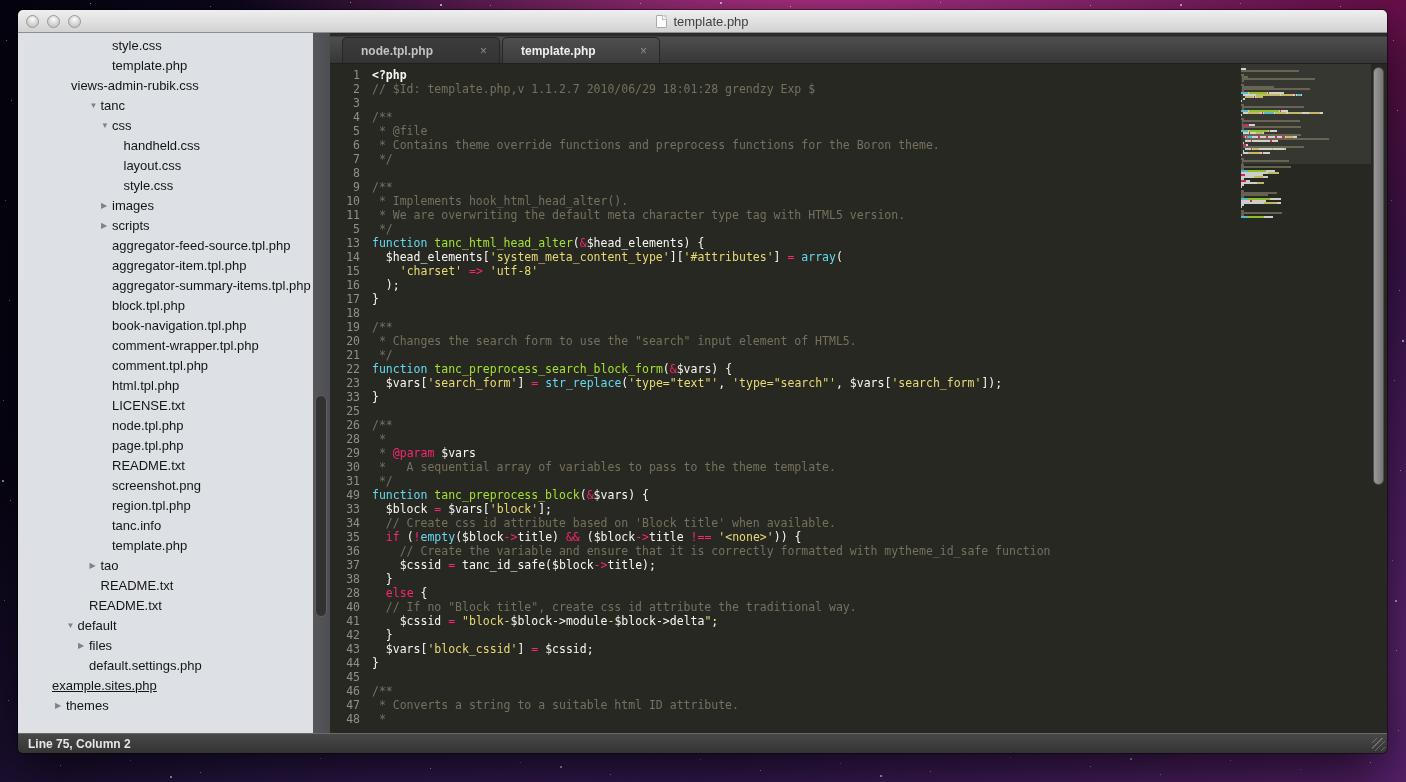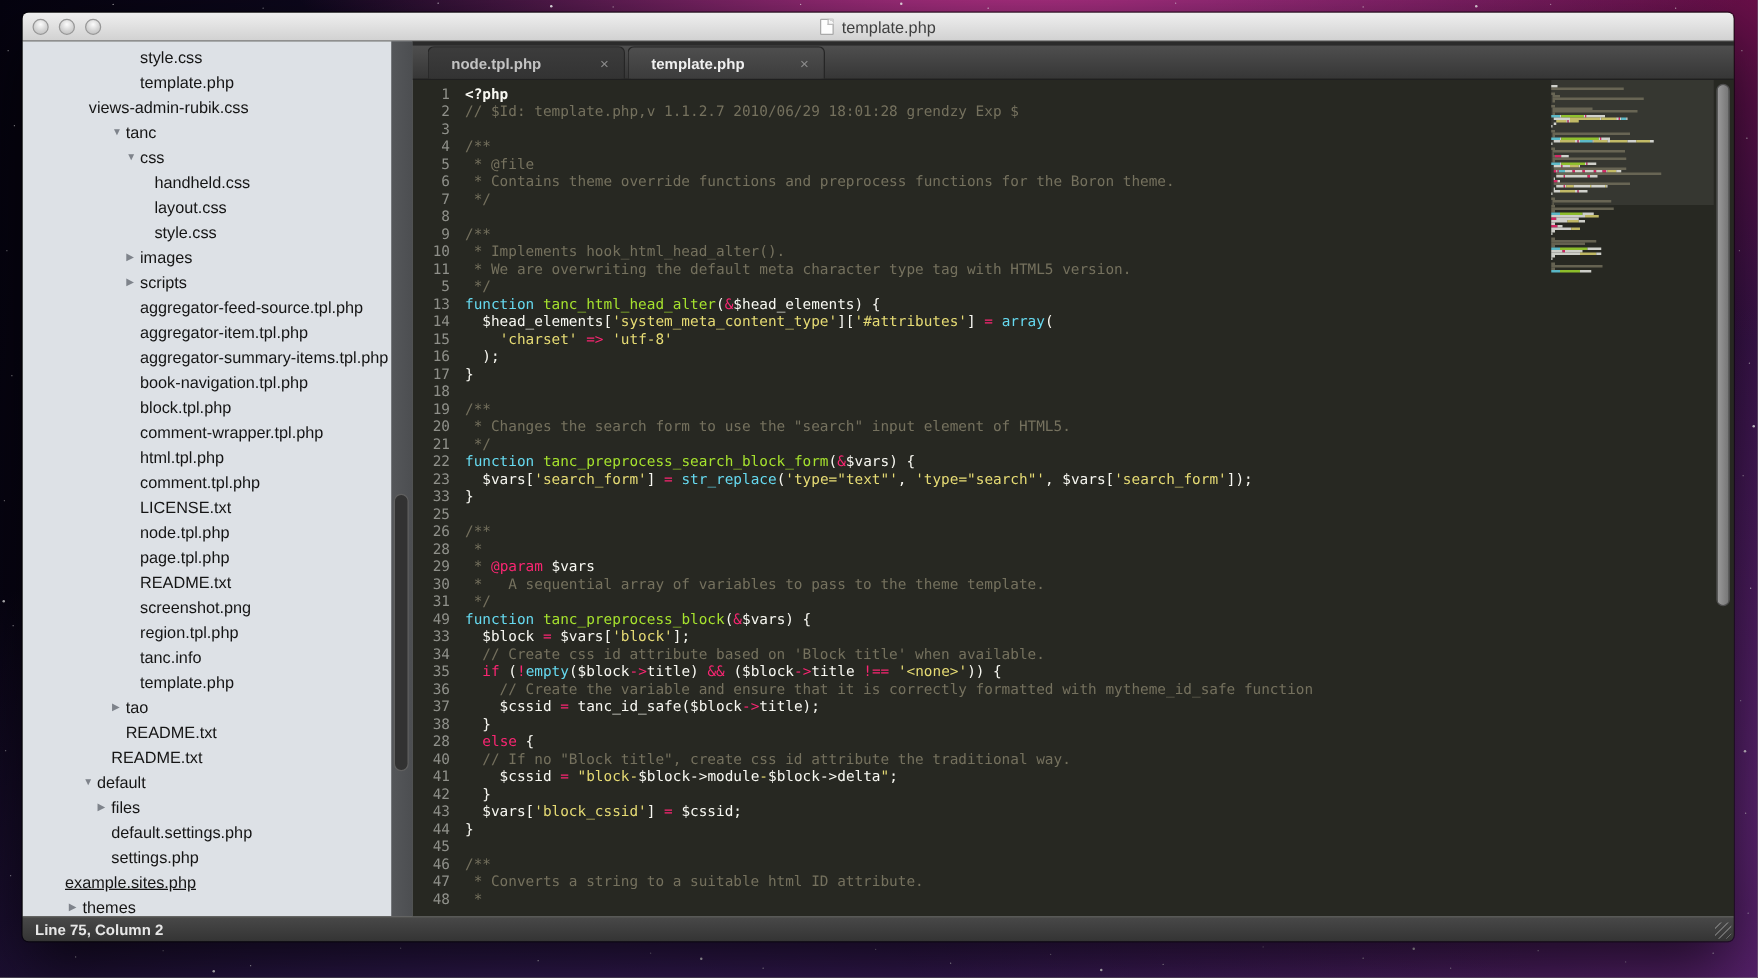--- a/index.html
+++ b/index.html
@@ -193,37 +193,37 @@
           <div class="tree-row" style="padding-left: 83px;">
             <span class="tri"></span>
             <span>aggregator-item.tpl.php</span>
           </div>
           <div class="tree-row" style="padding-left: 83px;">
             <span class="tri"></span>
             <span>aggregator-summary-items.tpl.php</span>
           </div>
           <div class="tree-row" style="padding-left: 83px;">
             <span class="tri"></span>
+            <span>block.tpl.php</span>
+          </div>
+          <div class="tree-row" style="padding-left: 83px;">
+            <span class="tri"></span>
             <span>book-navigation.tpl.php</span>
           </div>
           <div class="tree-row" style="padding-left: 83px;">
             <span class="tri"></span>
-            <span>block.tpl.php</span>
-          </div>
-          <div class="tree-row" style="padding-left: 83px;">
-            <span class="tri"></span>
             <span>comment-wrapper.tpl.php</span>
           </div>
           <div class="tree-row" style="padding-left: 83px;">
             <span class="tri"></span>
+            <span>comment.tpl.php</span>
+          </div>
+          <div class="tree-row" style="padding-left: 83px;">
+            <span class="tri"></span>
             <span>html.tpl.php</span>
-          </div>
-          <div class="tree-row" style="padding-left: 83px;">
-            <span class="tri"></span>
-            <span>comment.tpl.php</span>
           </div>
           <div class="tree-row" style="padding-left: 83px;">
             <span class="tri"></span>
             <span>LICENSE.txt</span>
           </div>
           <div class="tree-row" style="padding-left: 83px;">
             <span class="tri"></span>
             <span>node.tpl.php</span>
           </div>
           <div class="tree-row" style="padding-left: 83px;">
@@ -266,24 +266,20 @@
             <span class="tri">▼</span>
             <span>default</span>
           </div>
           <div class="tree-row" style="padding-left: 60px;">
             <span class="tri">▶</span>
             <span>files</span>
           </div>
           <div class="tree-row" style="padding-left: 60px;">
             <span class="tri"></span>
             <span>default.settings.php</span>
-          </div>
-          <div class="tree-row" style="padding-left: 60px;">
-            <span class="tri"></span>
-            <span>settings.php</span>
           </div>
           <div class="tree-row" style="padding-left: 23px; text-decoration: underline;">
             <span class="tri"></span>
             <span>example.sites.php</span>
           </div>
           <div class="tree-row" style="padding-left: 37px;">
             <span class="tri">▶</span>
             <span>themes</span>
           </div>
         </div>

